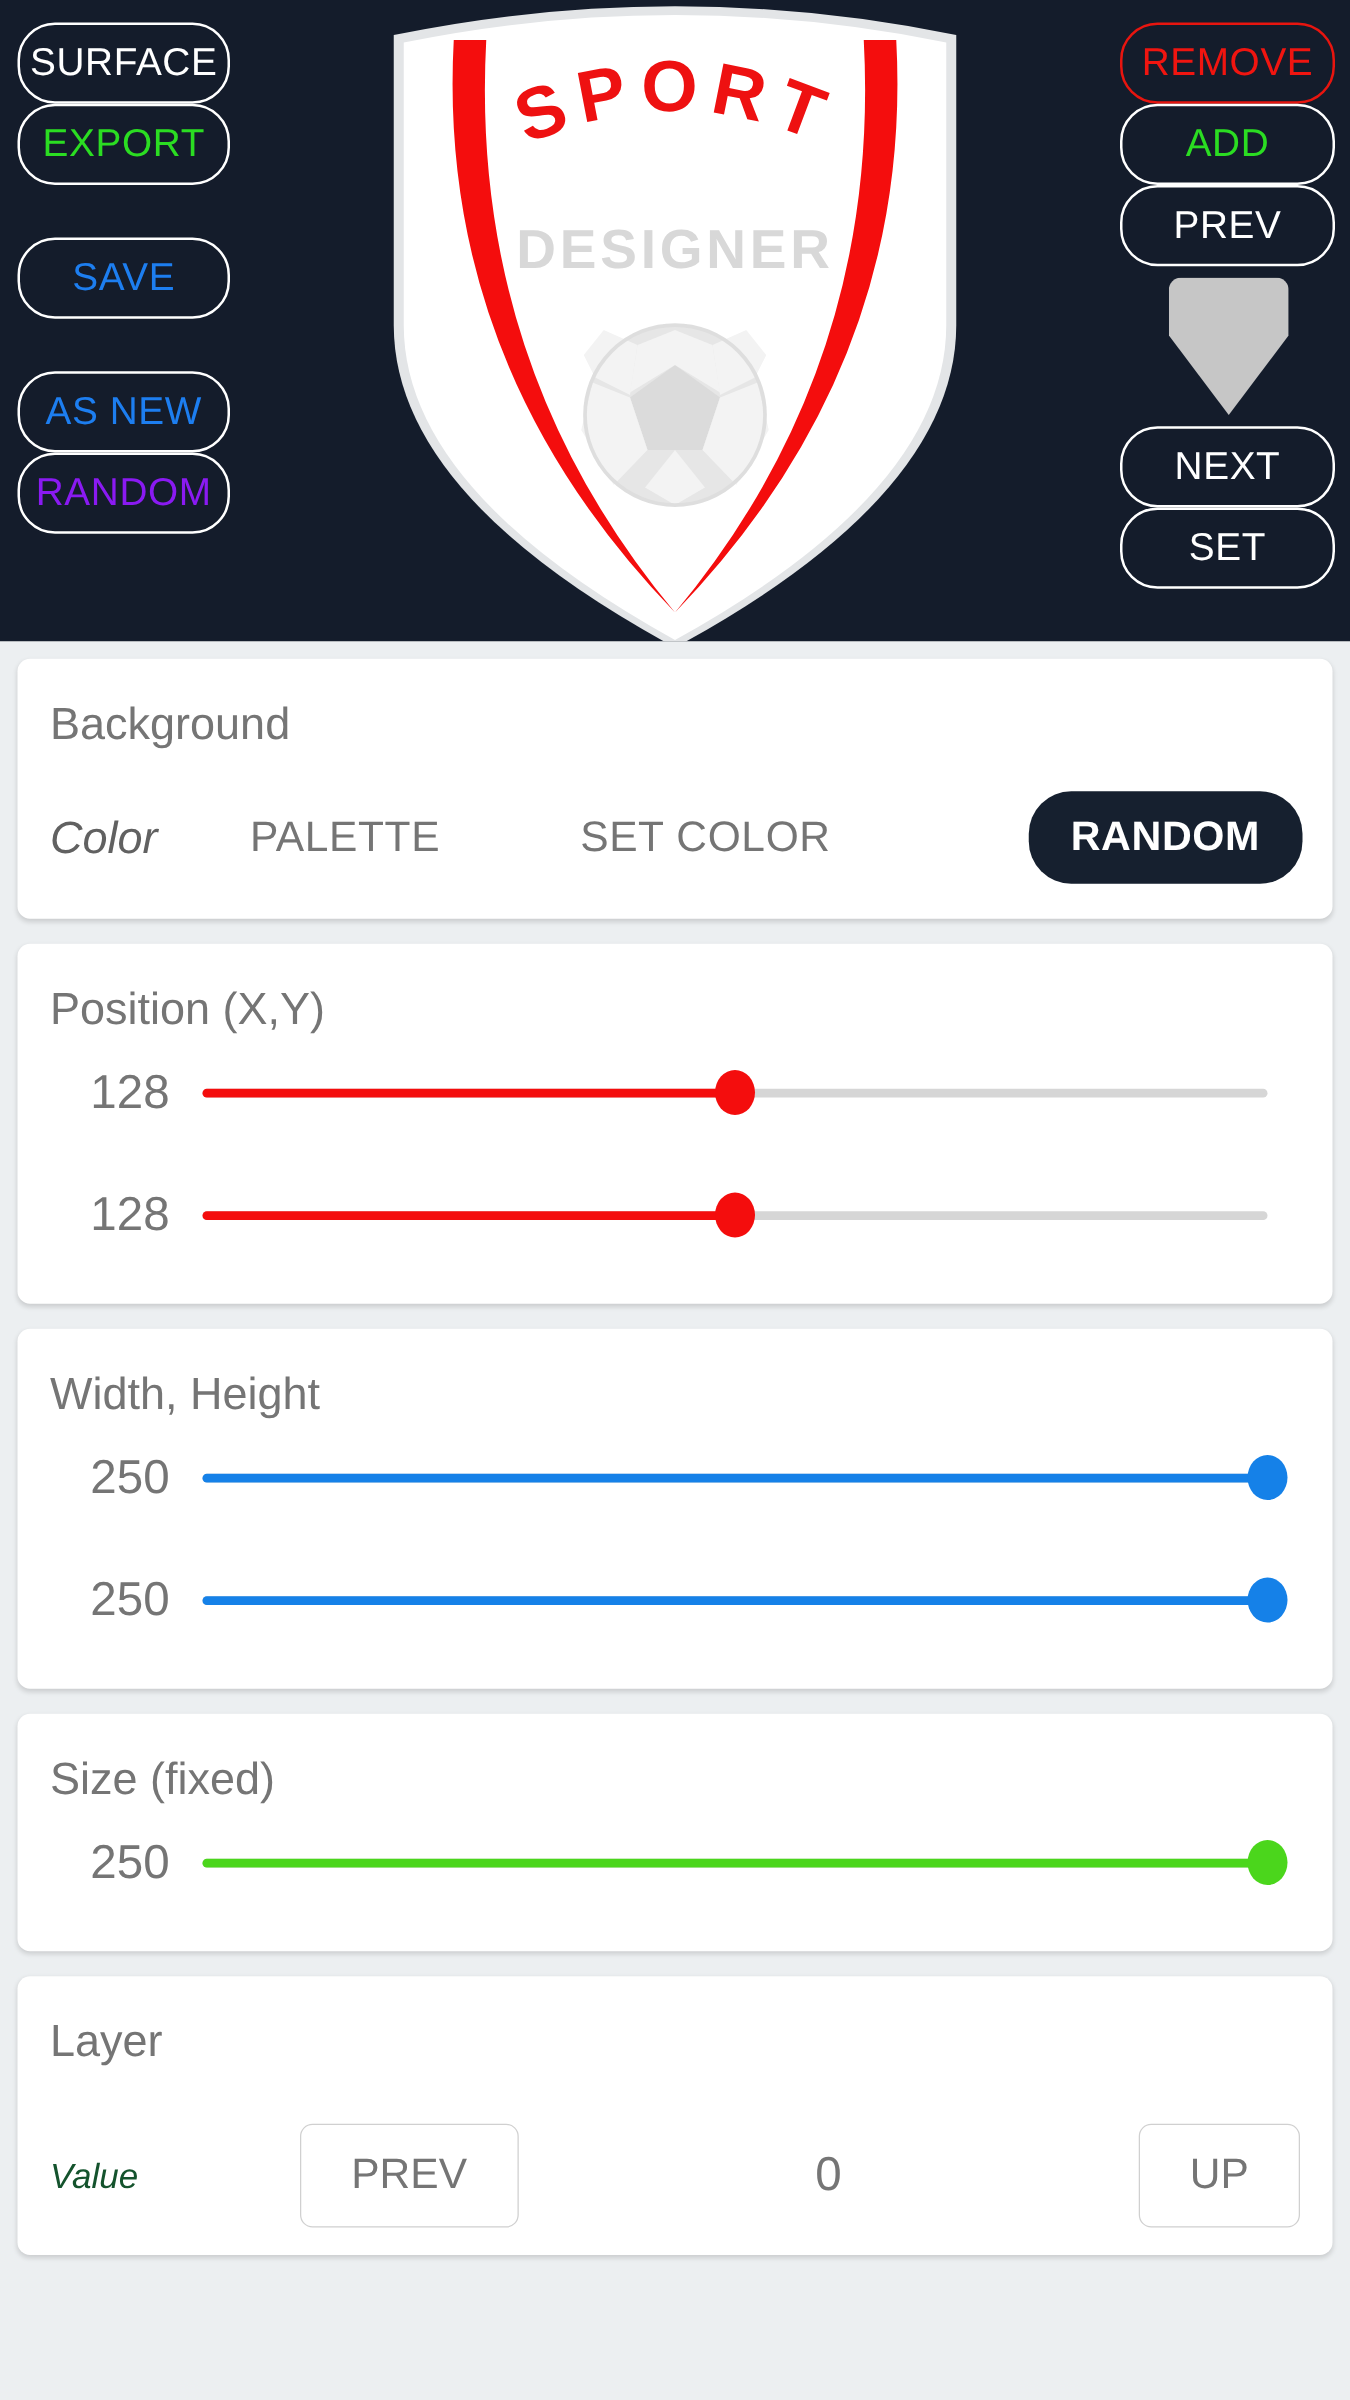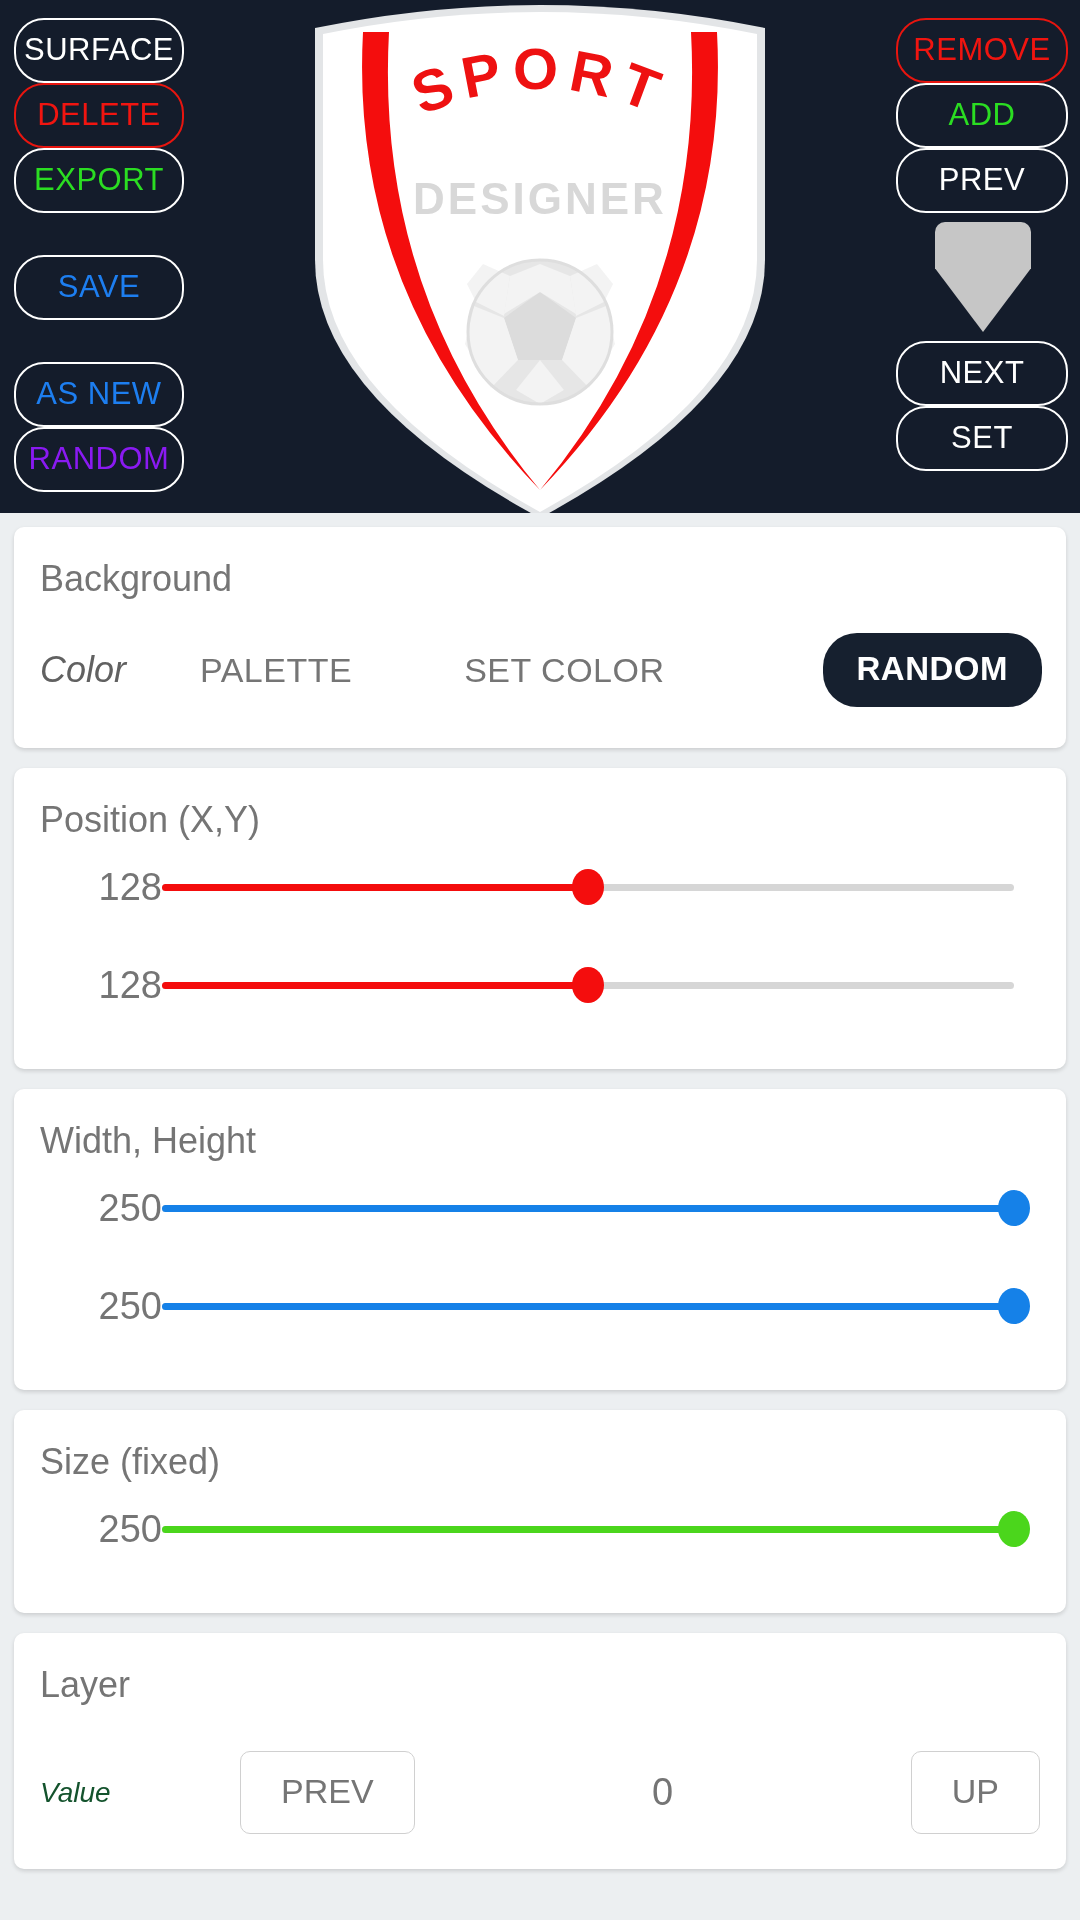--- a/index.html
+++ b/index.html
@@ -72,21 +72,21 @@
   
   .body {
     width: 1080px;
     padding: 14px 14px 0;
   }
   .card {
     background: #ffffff;
     border-radius: 10px;
     box-shadow: 0 2px 4px rgba(0,0,0,.14);
     margin-bottom: 20px;
-    padding: 24px 0 35px;
+    padding: 24px 0 22px;
   }
   .card-title {
     font-size: 36px;
     color: #757575;
     padding: 10px 0 0 26px;
     line-height: 1;
   }
 
   
   .bg-row {
@@ -125,21 +125,21 @@
   .slider-row {
     display: flex;
     align-items: center;
     padding: 0 52px 0 26px;
     height: 98px;
   }
   .slider-val {
     font-size: 38px;
     color: #757575;
     width: 122px;
-    text-align: right;
+    text-align: center;
     padding-left: 6px;
   }
   .slider {
     position: relative;
     flex: 1;
     height: 40px;
   }
   .track-bg {
     position: absolute;
     top: 50%;
@@ -234,21 +234,20 @@
       <text font-family="Liberation Sans, sans-serif" font-size="58" font-weight="bold" fill="#ee1111" letter-spacing="9">
         <textPath href="#arcPath" startOffset="50%" text-anchor="middle">SPORT</textPath>
       </text>
 
       <text x="235" y="222" text-anchor="middle" font-family="Liberation Sans, sans-serif" font-size="44" font-weight="bold" fill="#d8d8d8" letter-spacing="3">DESIGNER</text>
     </svg>
   </div>
 
   <div class="btn-col left">
     <button class="pill">SURFACE</button>
-    <button class="pill danger">DELETE</button>
     <button class="pill success">EXPORT</button>
     <button class="pill info">SAVE</button>
     <button class="pill info">AS NEW</button>
     <button class="pill accent">RANDOM</button>
   </div>
 
   <div class="btn-col right">
     <button class="pill wide danger">REMOVE</button>
     <button class="pill wide success">ADD</button>
     <button class="pill wide">PREV</button>

